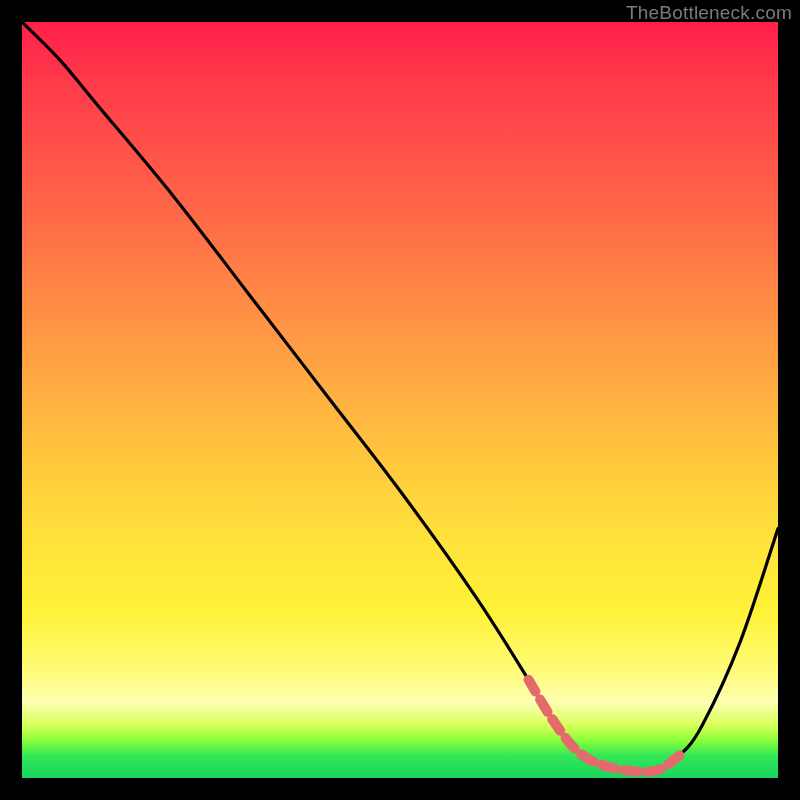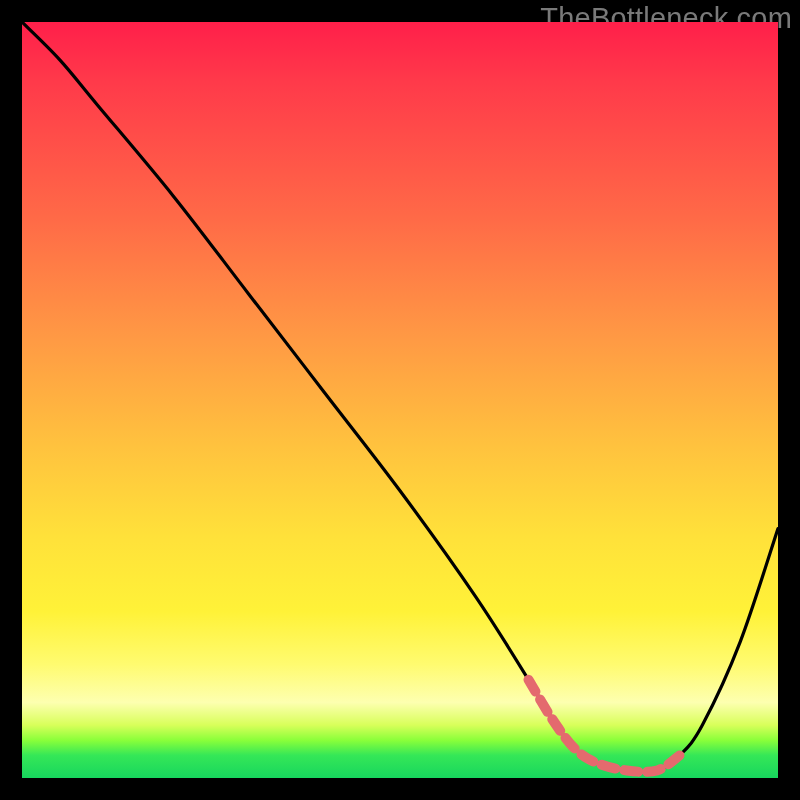--- a/index.html
+++ b/index.html
@@ -56,21 +56,21 @@
     left: 0;
     top: 0;
     width: 100%;
     height: 100%;
   }
   .watermark {
     position: absolute;
     top: 2px;
     right: 8px;
     color: #7a7a7a;
-    font-size: 29px;
+    font-size: 19px;
     letter-spacing: 0.2px;
     font-weight: 400;
   }
 </style>
 </head>
 <body>
 
 <div class="frame">
 
   <div class="watermark">TheBottleneck.com</div>

